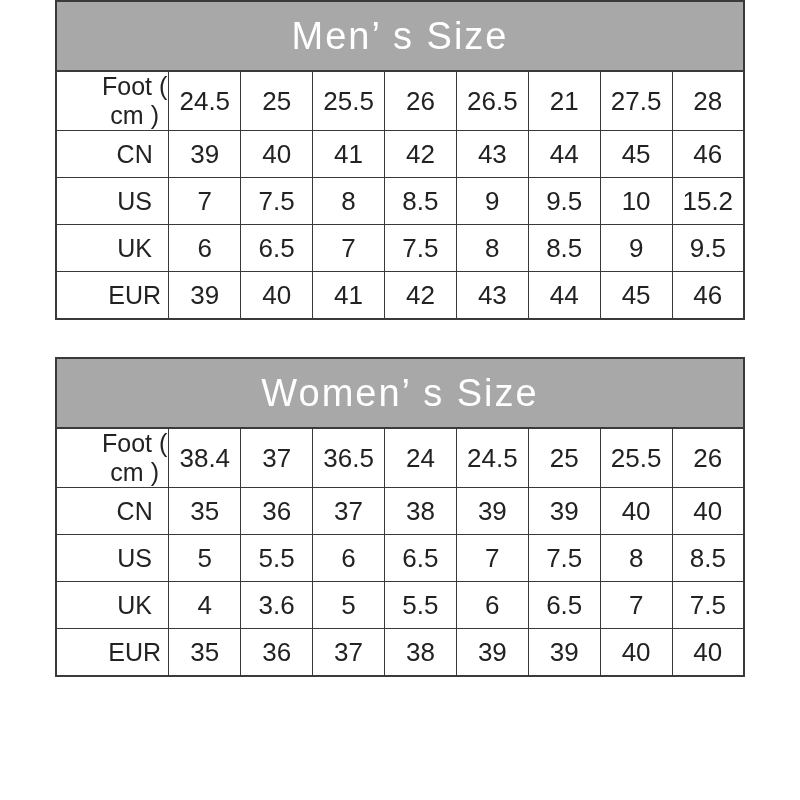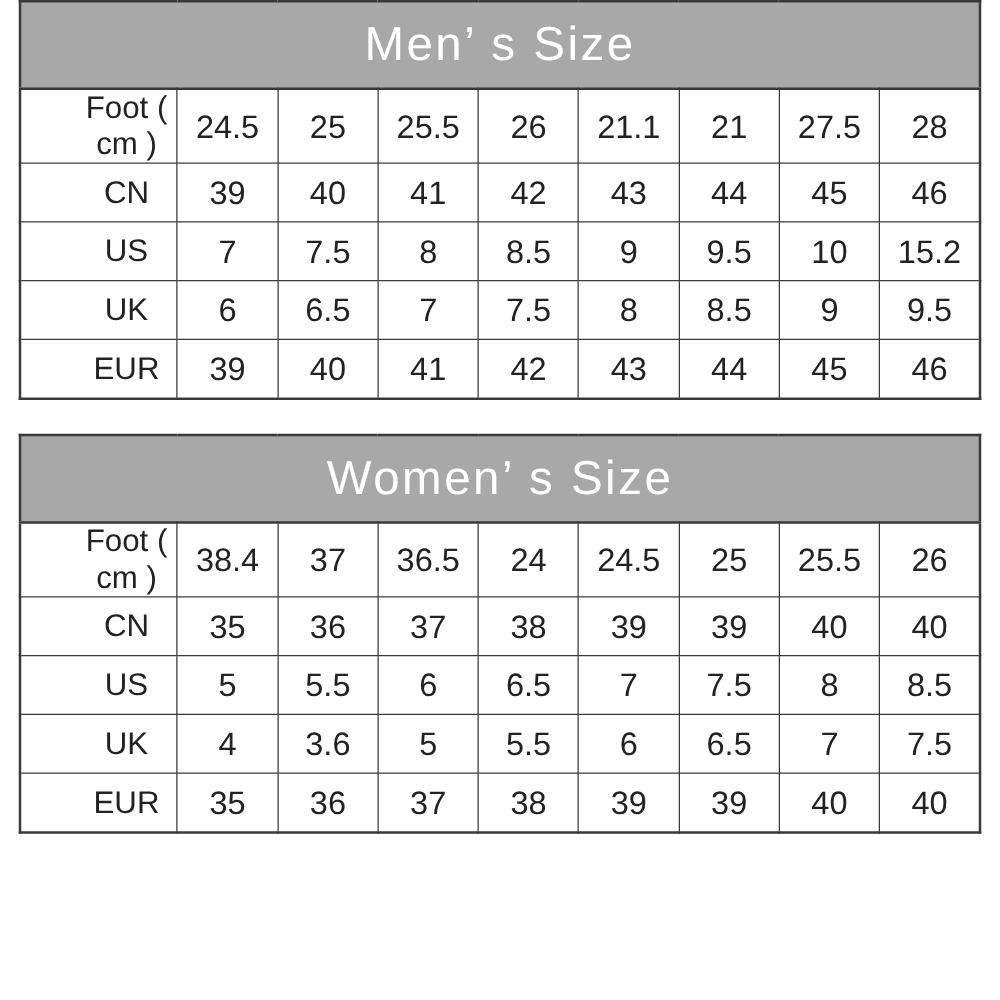--- a/index.html
+++ b/index.html
@@ -20,22 +20,22 @@
     text-align: center;
     padding-top: 12px;
     height: 64px;
     font-family: "DejaVu Serif", serif;
     font-style: italic;
     font-size: 46px;
     letter-spacing: 2px;
     color: #101010;
   }
   table.size-table {
-    width: 770px;
-    margin: 0 auto 27px auto;
+    width: 690px;
+    margin: 0 auto 37px auto;
     border-collapse: collapse;
     border: 2px solid var(--border, #3a3a3a);
     table-layout: fixed;
   }
   th.banner {
     background: var(--header-bg, #a8a8a8);
     color: var(--header-text, #ffffff);
     font-size: 38px;
     font-weight: normal;
     letter-spacing: 2px;
@@ -80,21 +80,21 @@
         <th class="banner" colspan="9">Men’ s Size</th>
       </tr>
     </thead>
     <tbody>
           <tr>
             <td class="row-header">Foot ( cm )</td>
             <td>24.5</td>
             <td>25</td>
             <td>25.5</td>
             <td>26</td>
-            <td>21.1</td>
+            <td>26.5</td>
             <td>21</td>
             <td>27.5</td>
             <td>28</td>
           </tr>
           <tr>
             <td class="row-header">CN</td>
             <td>39</td>
             <td>40</td>
             <td>41</td>
             <td>42</td>

